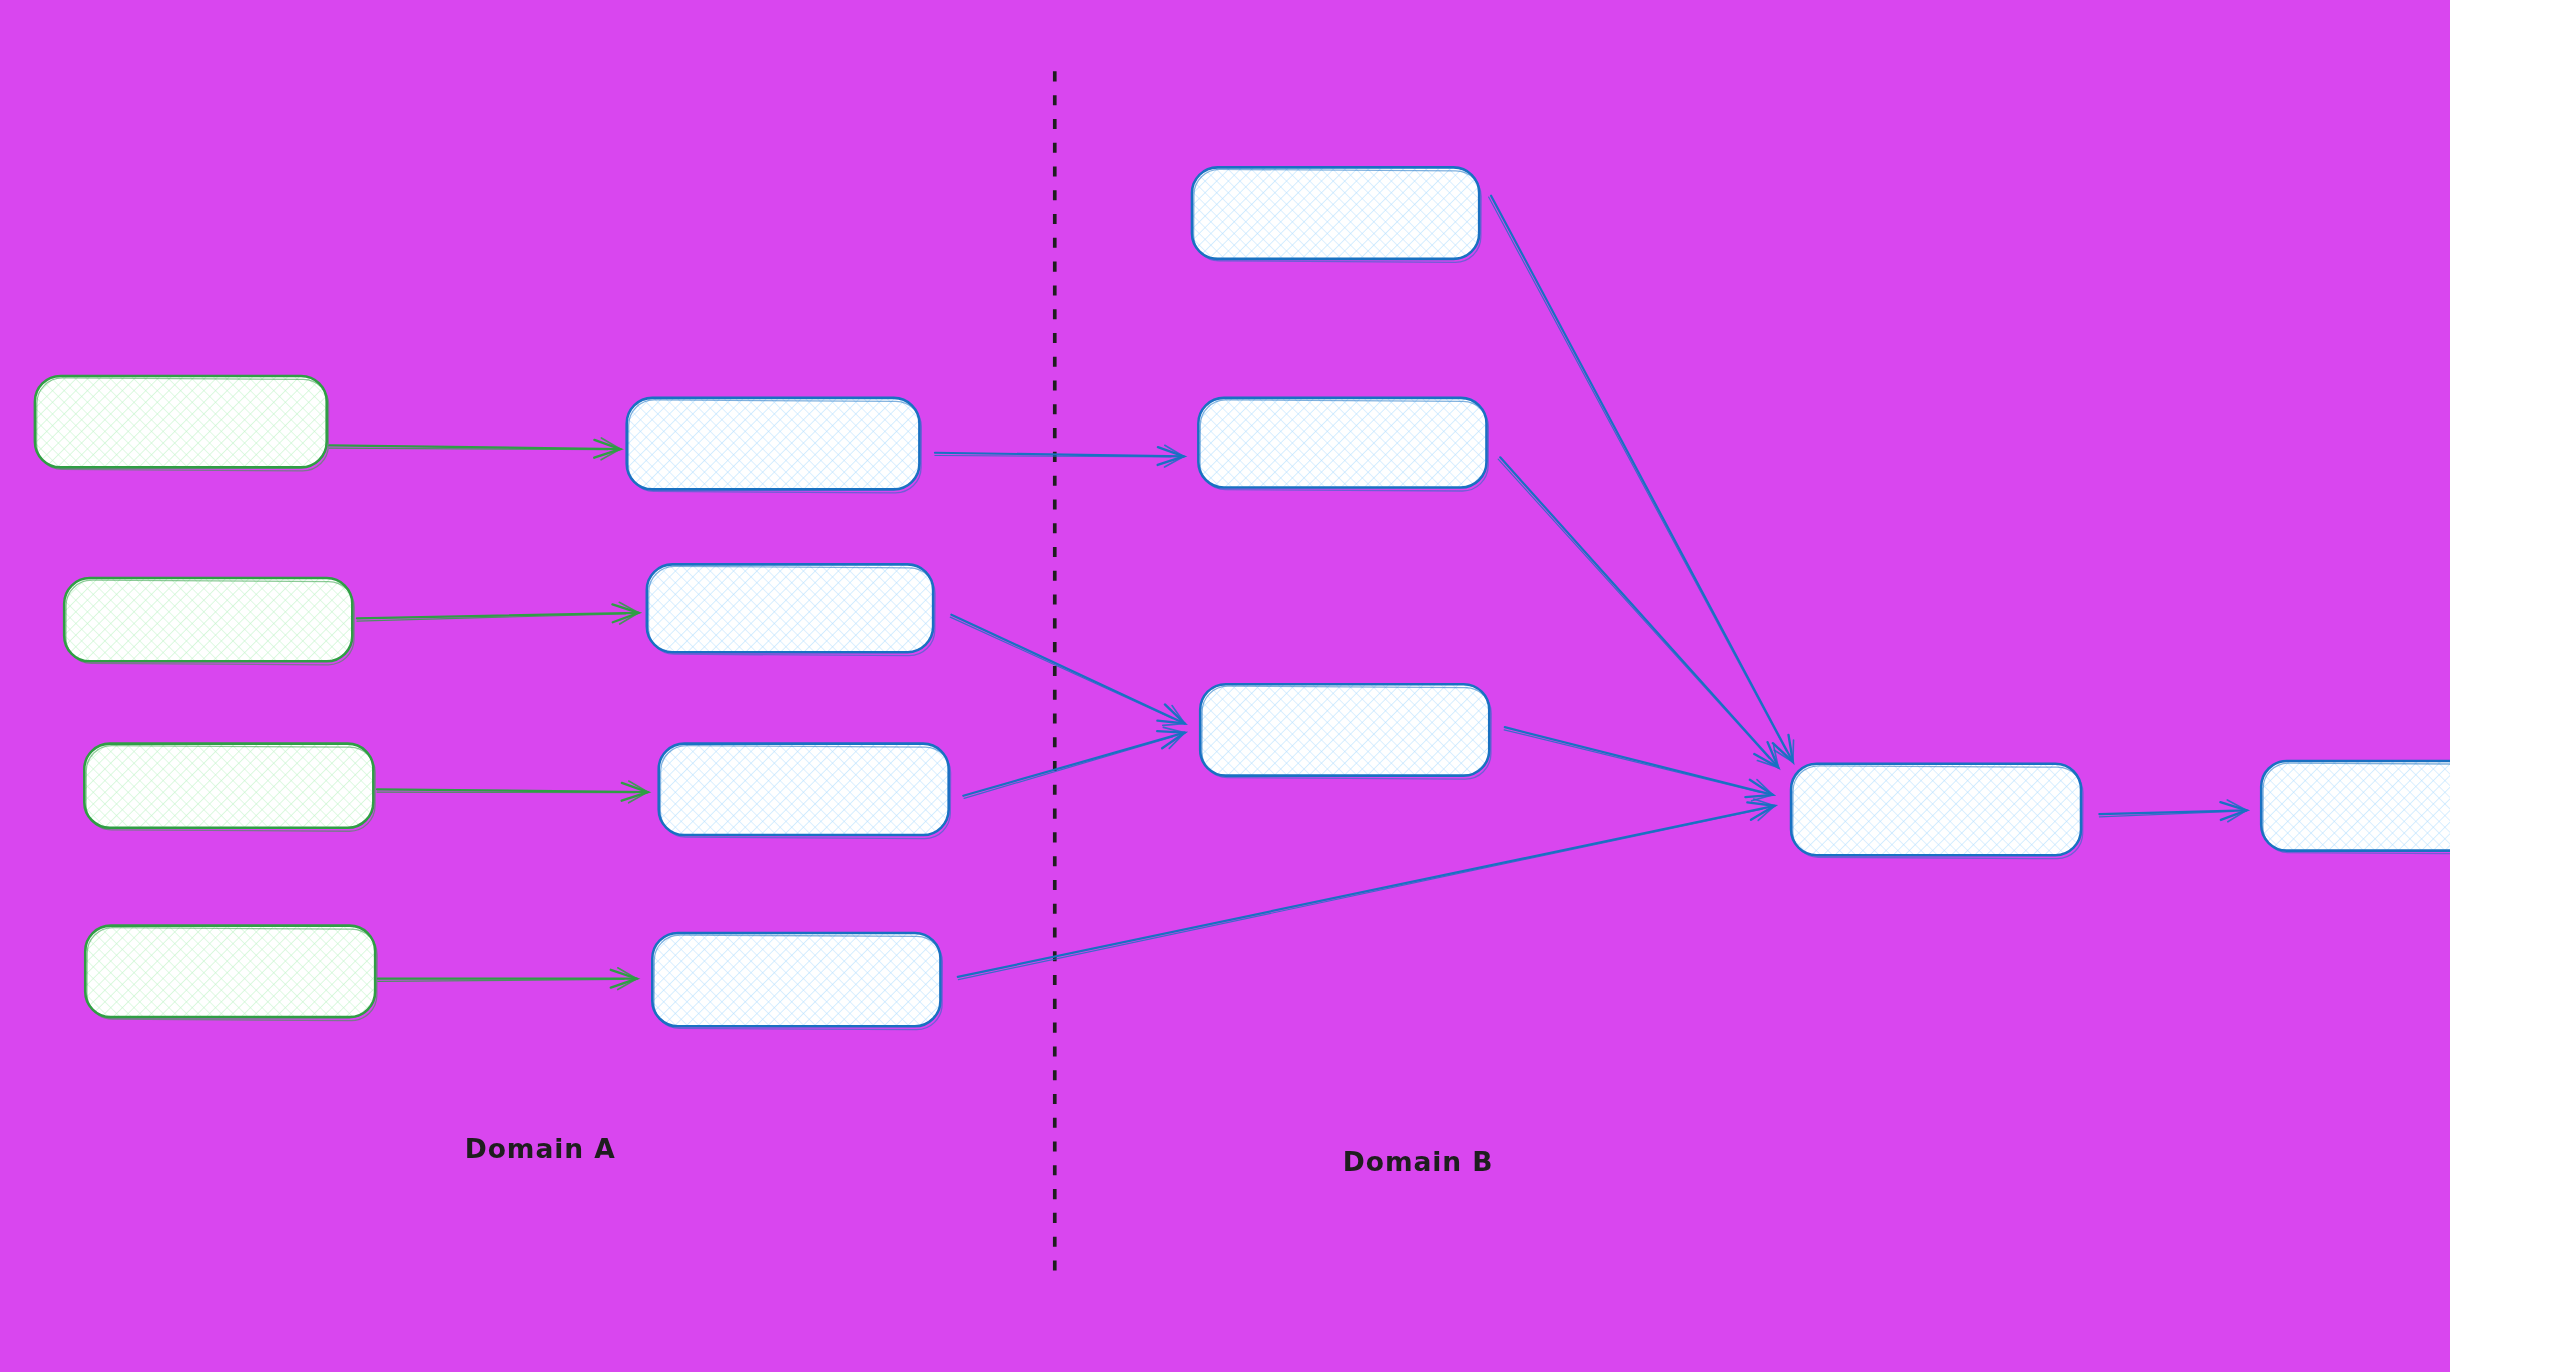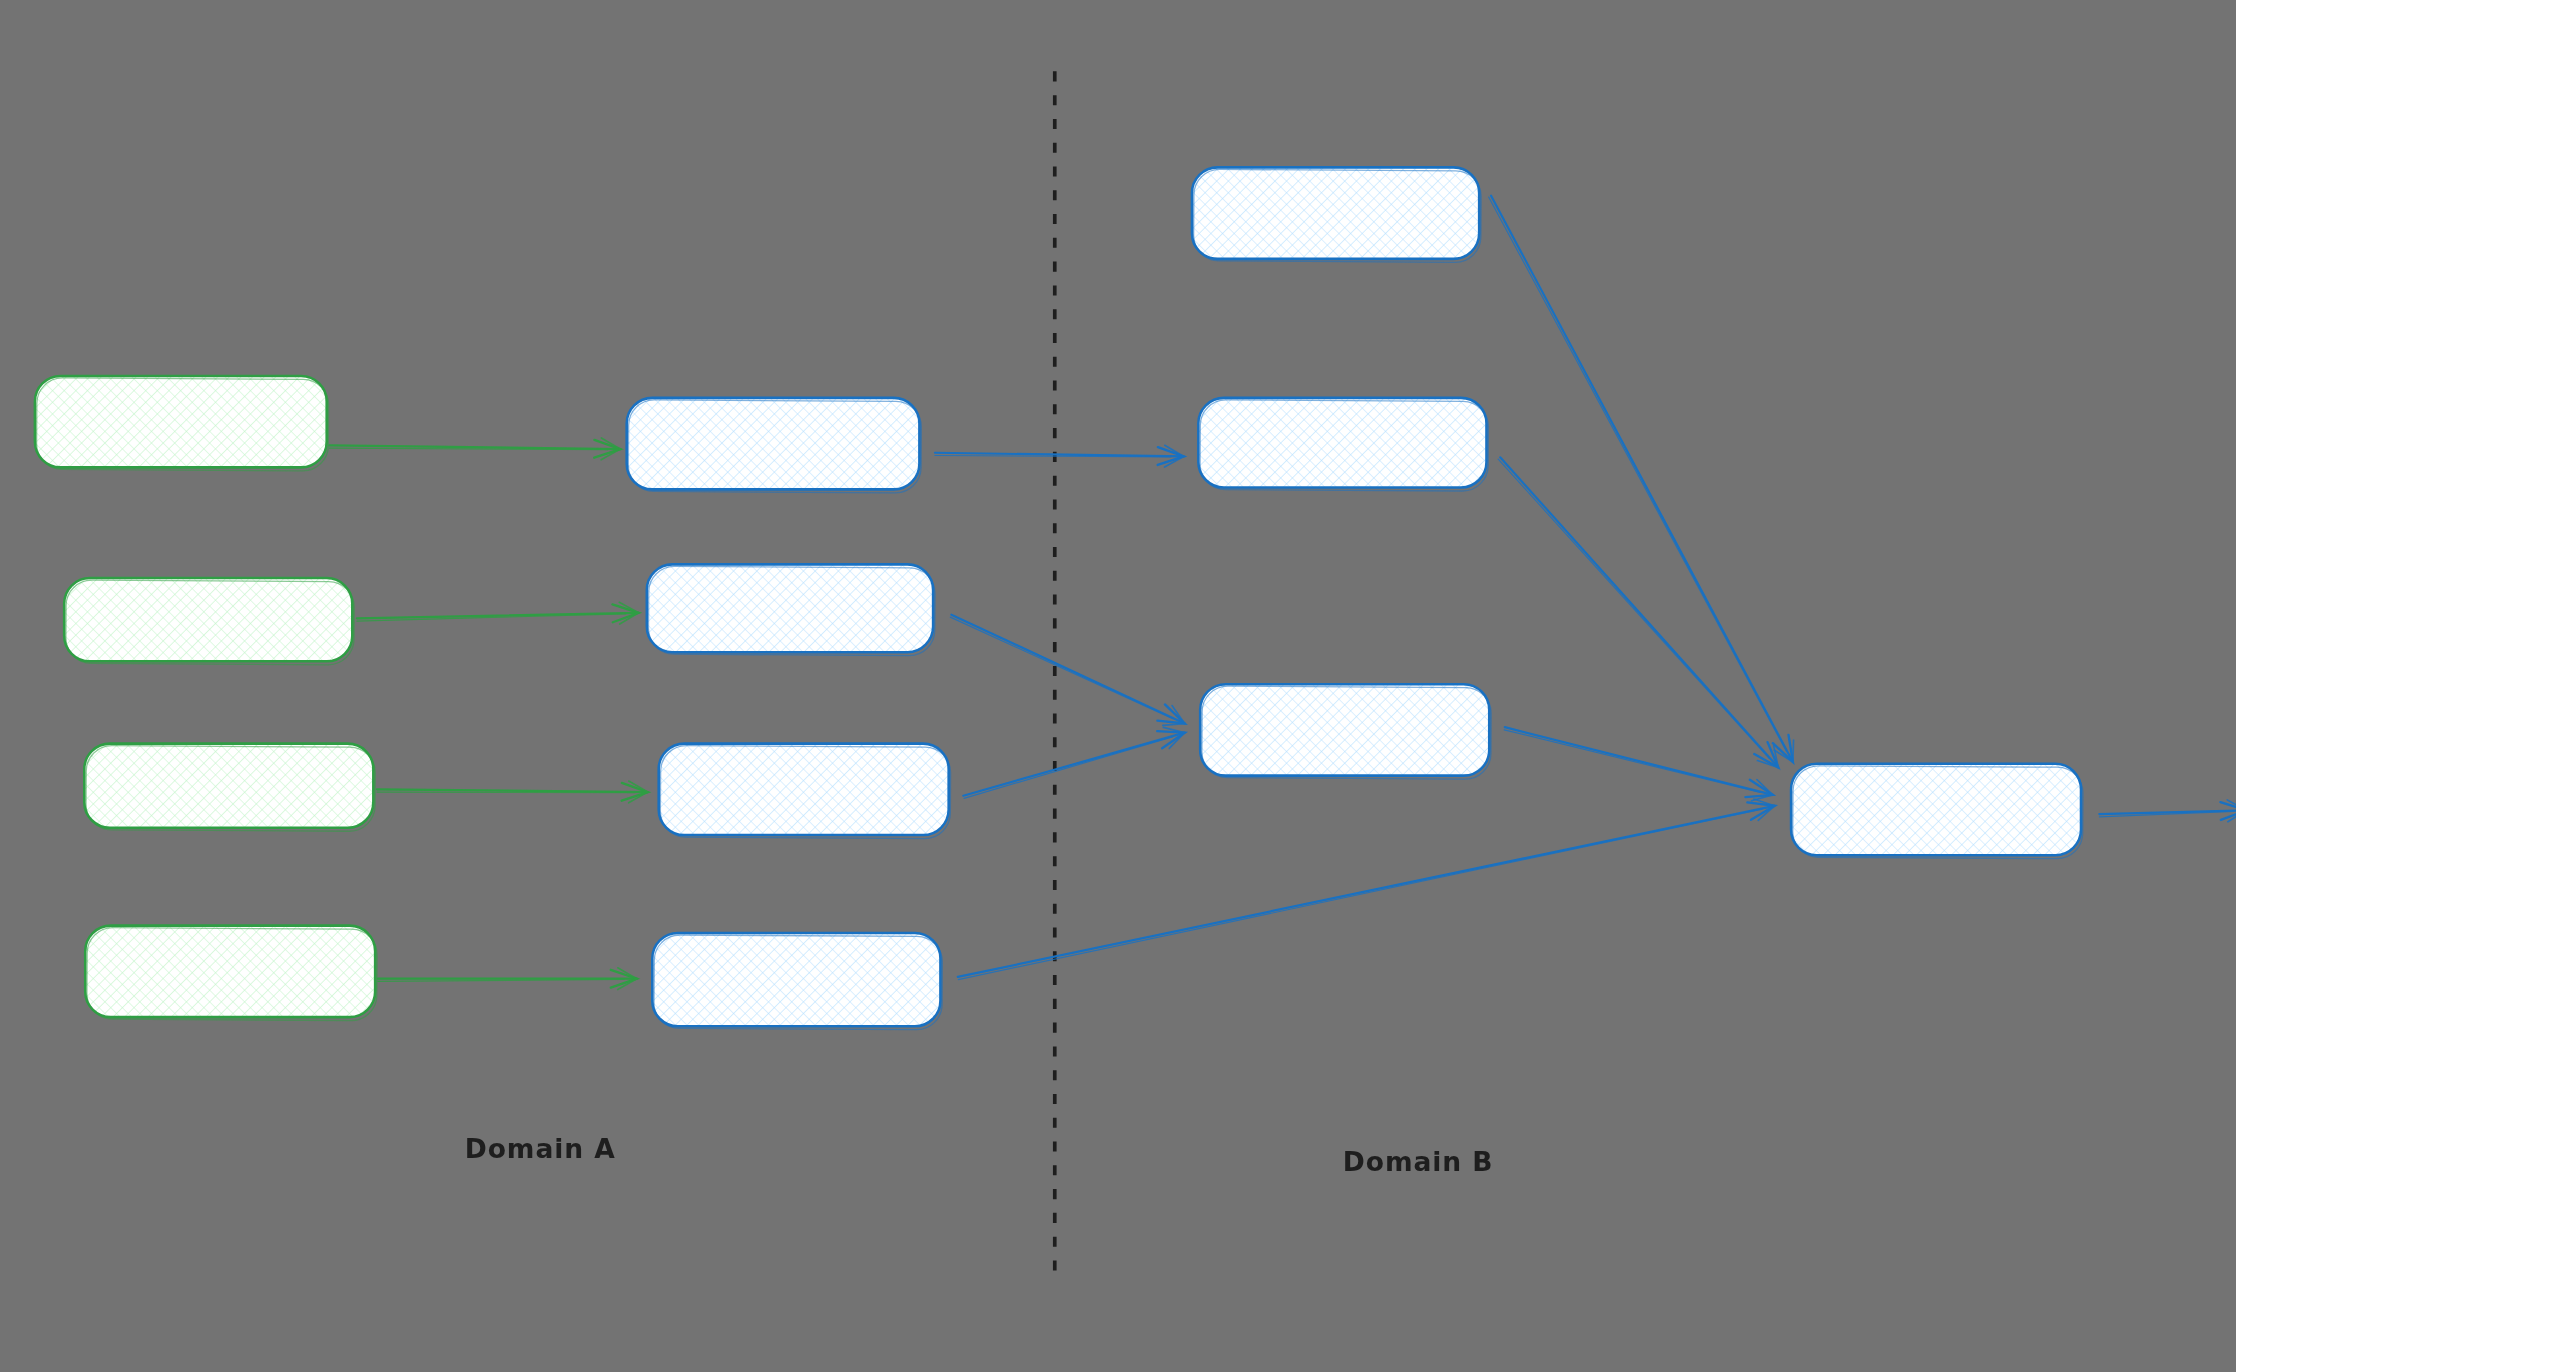--- a/index.html
+++ b/index.html
@@ -2,23 +2,23 @@
 <html style="font-size:14.6px"><head>
 <meta charset="utf-8">
 <style>
   html, body {
     margin: 0;
     padding: 0;
     background: #ffffff;
   }
   .canvas {
     position: relative;
-    width: 2236px;
+    width: 2450px;
     height: 1372px;
-    background: #737373;
+    background: #d946ef;
     overflow: hidden;
   }
   svg { display: block; }
   text.diagram-label {
     font-family: "DejaVu Sans", "Liberation Sans", sans-serif;
     font-weight: 600;
     letter-spacing: 1px;
   }
 </style>
 </head>

